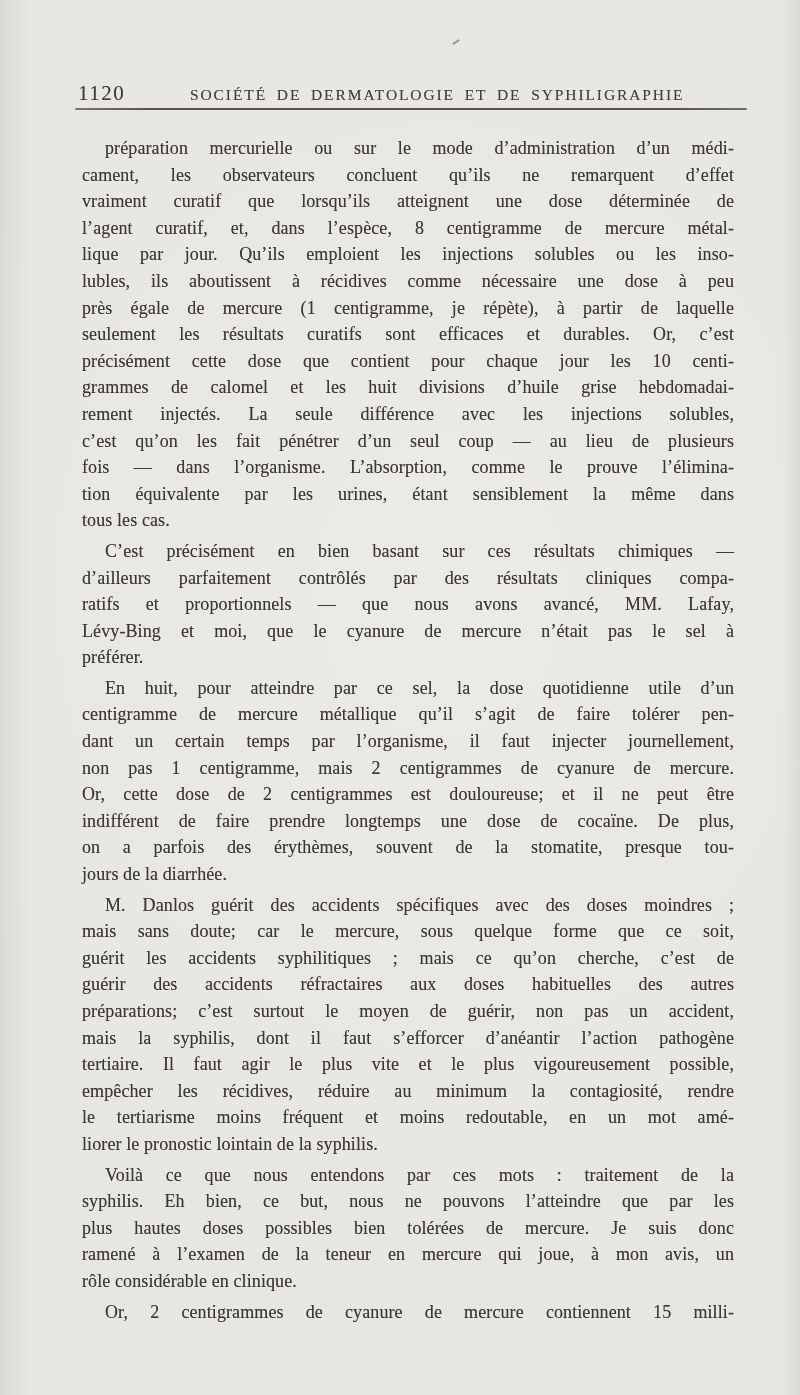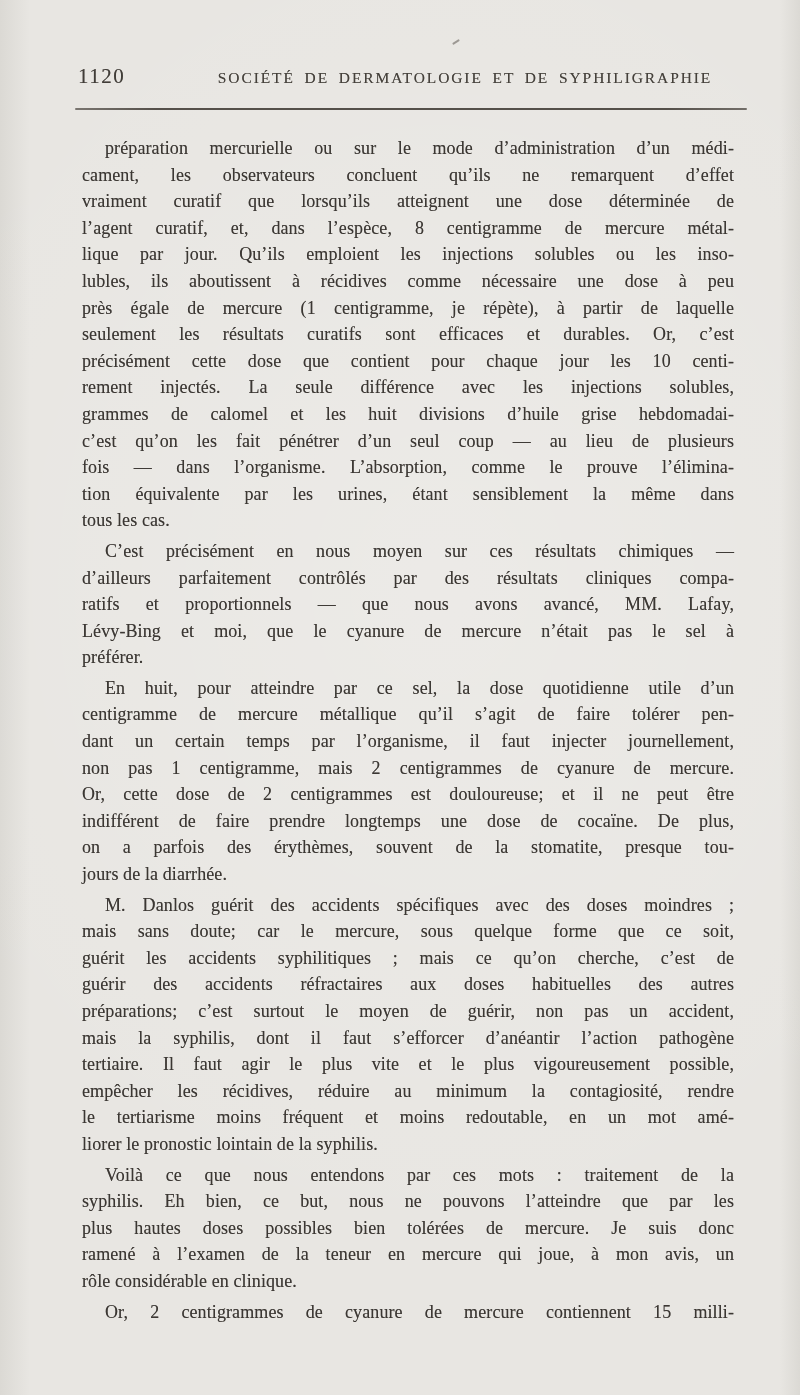--- a/index.html
+++ b/index.html
@@ -24,35 +24,34 @@
     height: 1395px;
     color: var(--ink);
     background:
       radial-gradient(ellipse 130% 90% at 55% 42%, rgba(255,255,255,0.18) 0%, rgba(255,255,255,0.0) 55%),
       linear-gradient(90deg, var(--paper-edge) 0px, var(--paper) 30px, var(--paper) 780px, var(--paper-edge) 800px),
       var(--paper);
     text-shadow: 0 0 0.5px rgba(45,40,35,0.45);
   }
   .running-header {
     position: absolute;
-    top: 64px;
+    top: 81px;
     left: 78px;
     width: 662px;
     display: flex;
     align-items: baseline;
   }
   .page-number {
     width: 112px;
     font-size: 21px;
     letter-spacing: 1.5px;
     color: #413d38;
   }
   .running-title {
     flex: 1;
-    text-align: center;
     font-size: 15.5px;
     letter-spacing: 1.9px;
     word-spacing: 4px;
     color: #45413b;
     white-space: nowrap;
   }
   .header-rule {
     position: absolute;
     top: 108px;
     left: 75px;
@@ -105,29 +104,29 @@
       <div class="paragraph">
         <div class="line indent">préparation mercurielle ou sur le mode d’administration d’un médi-</div>
         <div class="line">cament, les observateurs concluent qu’ils ne remarquent d’effet</div>
         <div class="line">vraiment curatif que lorsqu’ils atteignent une dose déterminée de</div>
         <div class="line">l’agent curatif, et, dans l’espèce, 8 centigramme de mercure métal-</div>
         <div class="line">lique par jour. Qu’ils emploient les injections solubles ou les inso-</div>
         <div class="line">lubles, ils aboutissent à récidives comme nécessaire une dose à peu</div>
         <div class="line">près égale de mercure (1 centigramme, je répète), à partir de laquelle</div>
         <div class="line">seulement les résultats curatifs sont efficaces et durables. Or, c’est</div>
         <div class="line">précisément cette dose que contient pour chaque jour les 10 centi-</div>
+        <div class="line">grammes de calomel et les huit divisions d’huile grise hebdomadai-</div>
         <div class="line">rement injectés. La seule différence avec les injections solubles,</div>
-        <div class="line">grammes de calomel et les huit divisions d’huile grise hebdomadai-</div>
         <div class="line">c’est qu’on les fait pénétrer d’un seul coup — au lieu de plusieurs</div>
         <div class="line">fois — dans l’organisme. L’absorption, comme le prouve l’élimina-</div>
         <div class="line">tion équivalente par les urines, étant sensiblement la même dans</div>
         <div class="line last">tous les cas.</div>
       </div>
       <div class="paragraph">
-        <div class="line indent">C’est précisément en nous moyen sur ces résultats chimiques —</div>
+        <div class="line indent">C’est précisément en bien basant sur ces résultats chimiques —</div>
         <div class="line">d’ailleurs parfaitement contrôlés par des résultats cliniques compa-</div>
         <div class="line">ratifs et proportionnels — que nous avons avancé, MM. Lafay,</div>
         <div class="line">Lévy-Bing et moi, que le cyanure de mercure n’était pas le sel à</div>
         <div class="line last">préférer.</div>
       </div>
       <div class="paragraph">
         <div class="line indent">En huit, pour atteindre par ce sel, la dose quotidienne utile d’un</div>
         <div class="line">centigramme de mercure métallique qu’il s’agit de faire tolérer pen-</div>
         <div class="line">dant un certain temps par l’organisme, il faut injecter journellement,</div>
         <div class="line">non pas 1 centigramme, mais 2 centigrammes de cyanure de mercure.</div>

